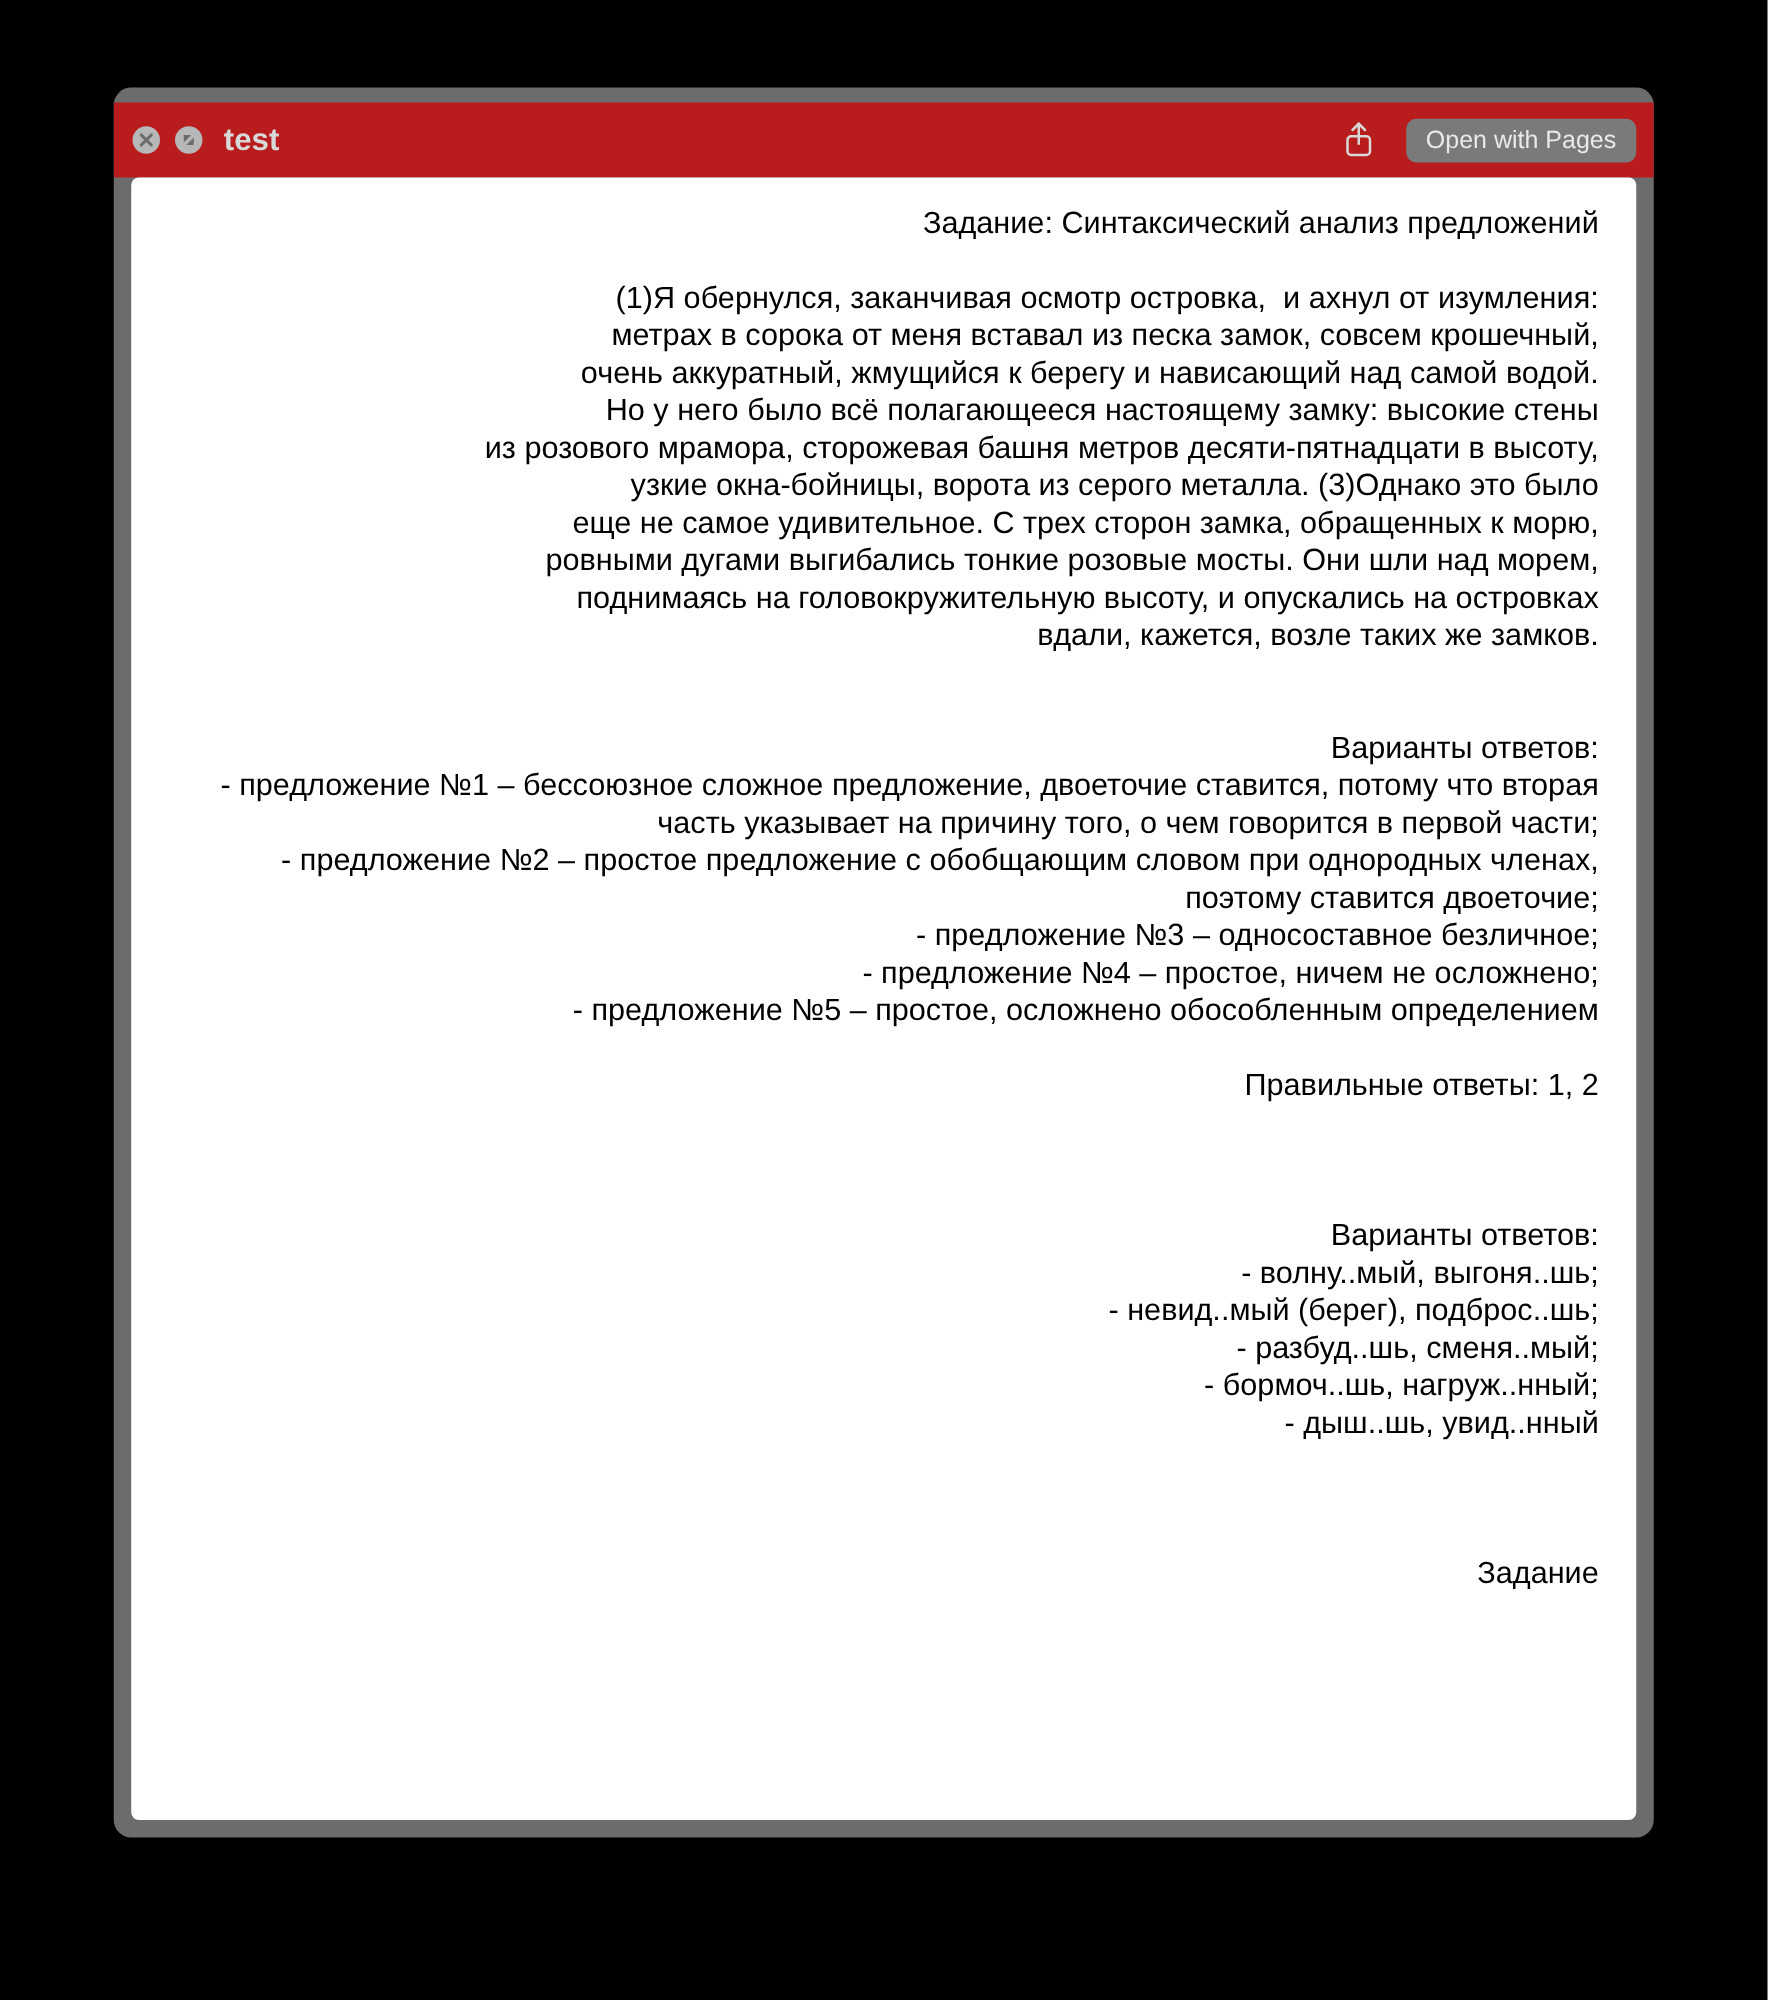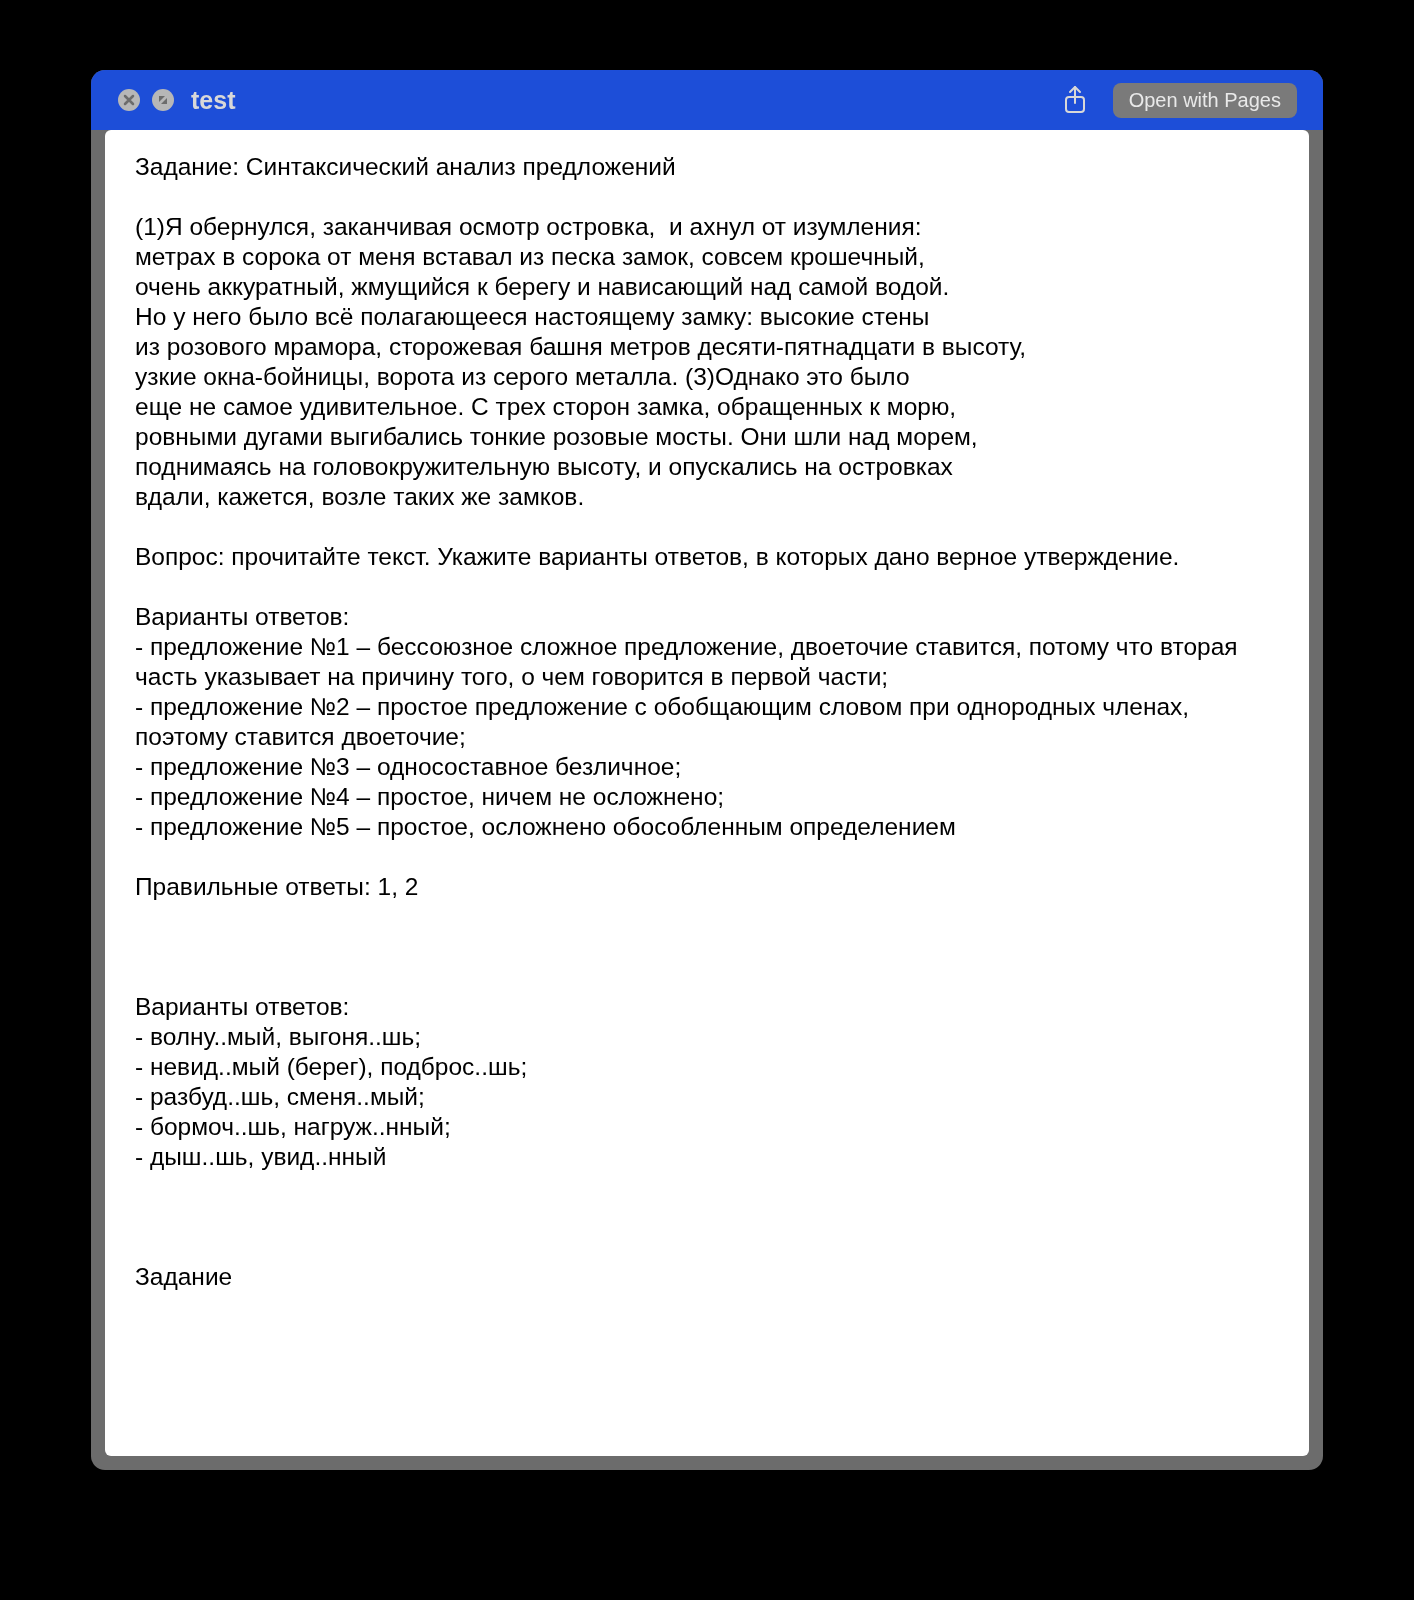--- a/index.html
+++ b/index.html
@@ -18,25 +18,26 @@
       height: 1400px;
       background: #6c6c6c;
       border-radius: 14px;
       overflow: hidden;
       box-shadow: 0 4px 40px rgba(0,0,0,0.6);
       display: flex;
       flex-direction: column;
     }
     .titlebar {
       height: 60px;
-      background: #1d4ed8;
+      background: #b91c1c;
       display: flex;
       align-items: center;
-      padding: 0 26px;
+      padding: 0 14px;
       gap: 8px;
+      margin-top: 12px;
     }
     .titlebar-left {
       display: flex;
       align-items: center;
       gap: 10px;
       flex: 0 0 auto;
     }
     .circle-btn {
       width: 24px;
       height: 24px;
@@ -80,21 +81,21 @@
       margin: 0 14px 14px 14px;
       border-radius: 6px;
       padding: 22px 30px;
       overflow: hidden;
       color: #000;
       font-size: 24.5px;
       line-height: 30px;
       font-family: "Helvetica Neue", Helvetica, Arial, sans-serif;
     }
     .content p { white-space: pre-wrap; }
-    .block { margin: 0; }
+    .block { margin: 0; text-align: right; }
     .gap { height: 30px; }
     .gap2 { height: 60px; }
   </style>
 </head>
 <body>
 
 <div class="window">
   <div class="titlebar">
     <div class="titlebar-left">
       <div class="circle-btn">
@@ -130,21 +131,20 @@
 метрах в сорока от меня вставал из песка замок, совсем крошечный,
 очень аккуратный, жмущийся к берегу и нависающий над самой водой.
 Но у него было всё полагающееся настоящему замку: высокие стены
 из розового мрамора, сторожевая башня метров десяти-пятнадцати в высоту,
 узкие окна-бойницы, ворота из серого металла. (3)Однако это было
 еще не самое удивительное. С трех сторон замка, обращенных к морю,
 ровными дугами выгибались тонкие розовые мосты. Они шли над морем,
 поднимаясь на головокружительную высоту, и опускались на островках
 вдали, кажется, возле таких же замков.</p>
     <div class="gap"></div>
-    <p class="block">Вопрос: прочитайте текст. Укажите варианты ответов, в которых дано верное утверждение.</p>
     <div class="gap"></div>
     <p class="block">Варианты ответов:</p>
     <p class="block">- предложение №1 – бессоюзное сложное предложение, двоеточие ставится, потому что вторая часть указывает на причину того, о чем говорится в первой части;
 - предложение №2 – простое предложение с обобщающим словом при однородных членах, поэтому ставится двоеточие;
 - предложение №3 – односоставное безличное;
 - предложение №4 – простое, ничем не осложнено;
 - предложение №5 – простое, осложнено обособленным определением</p>
     <div class="gap"></div>
     <p class="block">Правильные ответы: 1, 2</p>
     <div class="gap2"></div>

